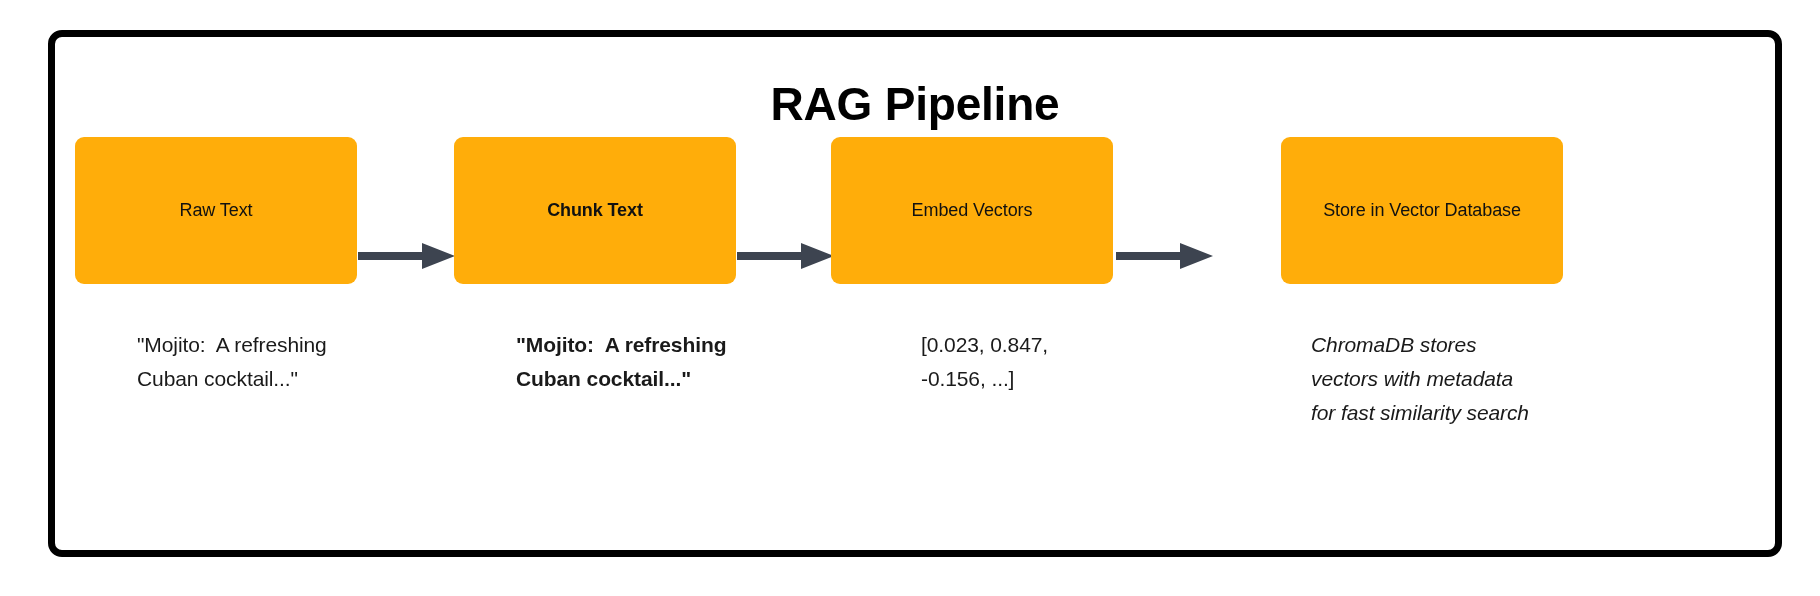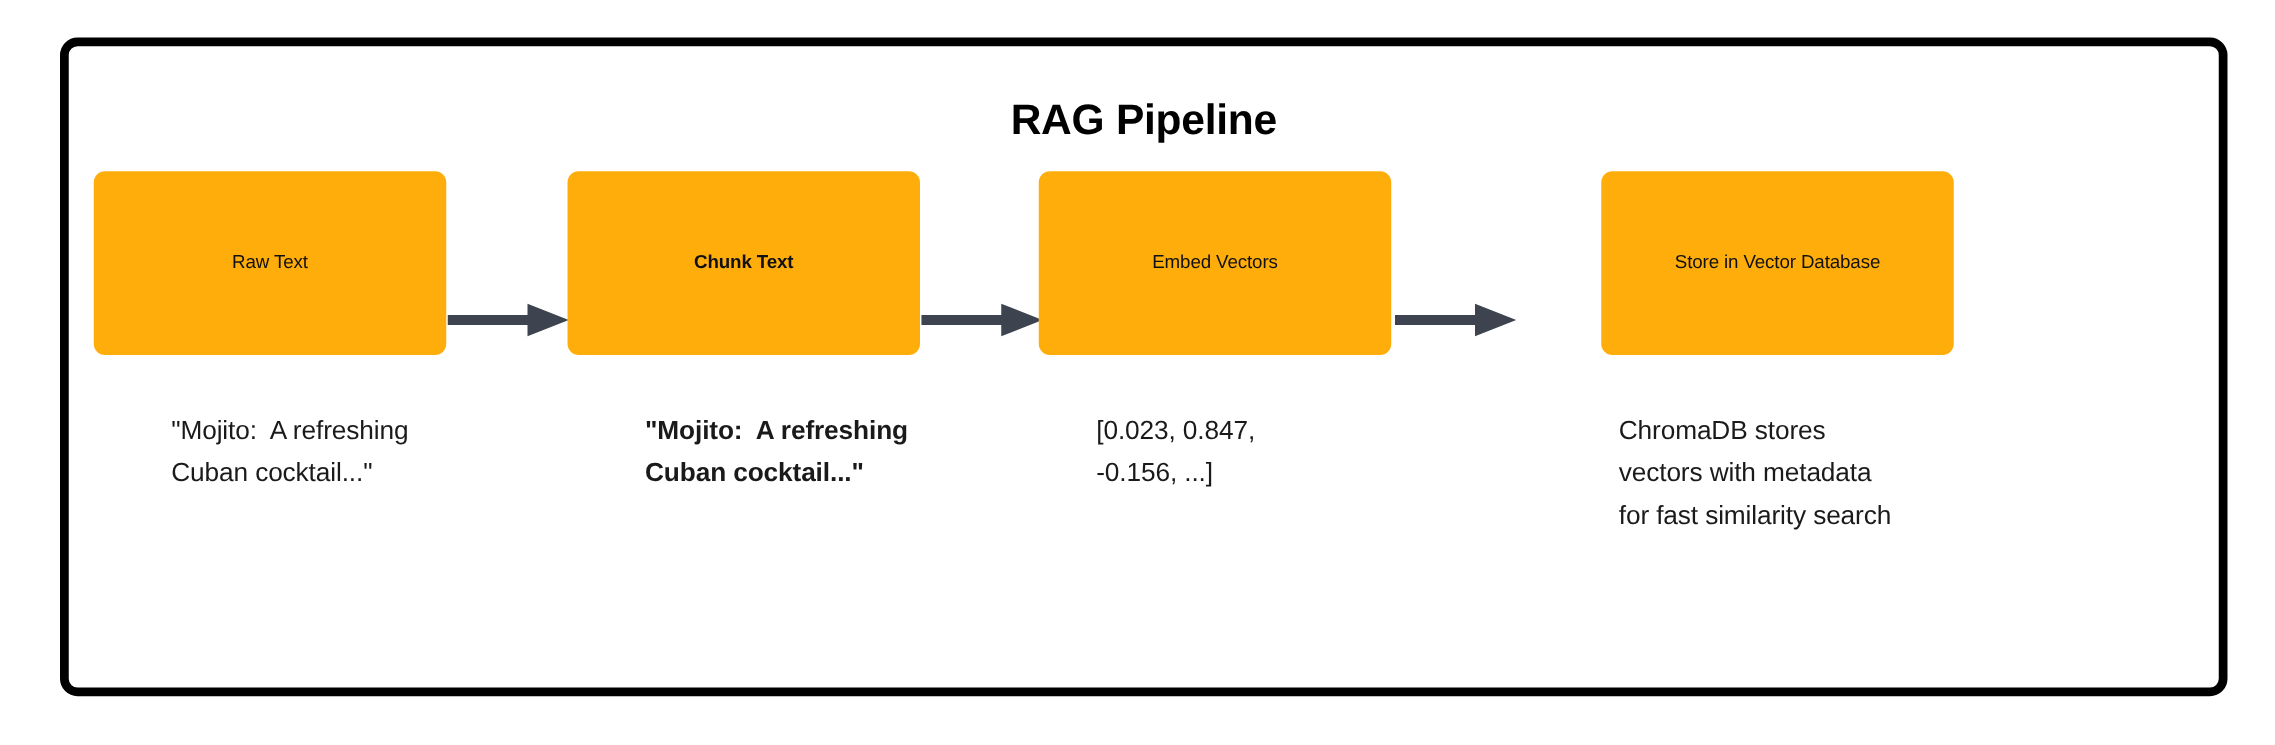--- a/index.html
+++ b/index.html
@@ -34,21 +34,21 @@
     background: #ffffff;
   }
 
   
   .diagram-title {
     position: absolute;
     left: 0;
     top: 40px;
     width: 100%;
     text-align: center;
-    font-size: 34px;
+    font-size: 46px;
     font-weight: bold;
     color: #000000;
     letter-spacing: -0.2px;
   }
 
   
   .stage-row {
     position: absolute;
     left: 0;
     top: 0;
@@ -73,45 +73,46 @@
     background: #FFAD0A;
     border-radius: 9px;
     display: flex;
     align-items: center;
     justify-content: center;
     box-sizing: border-box;
     padding: 6px 14px;
   }
 
   .stage-box-label {
-    font-size: 15px;
+    font-size: 18px;
     color: #111111;
     text-align: center;
     line-height: 1.47;
     letter-spacing: -0.1px;
   }
 
   .stage-caption {
     margin-top: 44px;
     margin-left: 62px;
     width: 215px;
     font-size: 21px;
     color: #1a1a1a;
     line-height: 1.62;
     letter-spacing: -0.1px;
     white-space: pre-wrap;
   }
 
   .stage-3 .stage-caption {
-    margin-left: 14px;
+    margin-left: 30px;
     width: 230px;
+    font-style: italic;
   }
 
   .stage-2 .stage-caption {
-    margin-left: 46px;
+    margin-left: 90px;
     width: 180px;
   }
 
   
   .arrow {
     position: absolute;
     top: 203px;
     width: 97px;
     height: 32px;
   }

